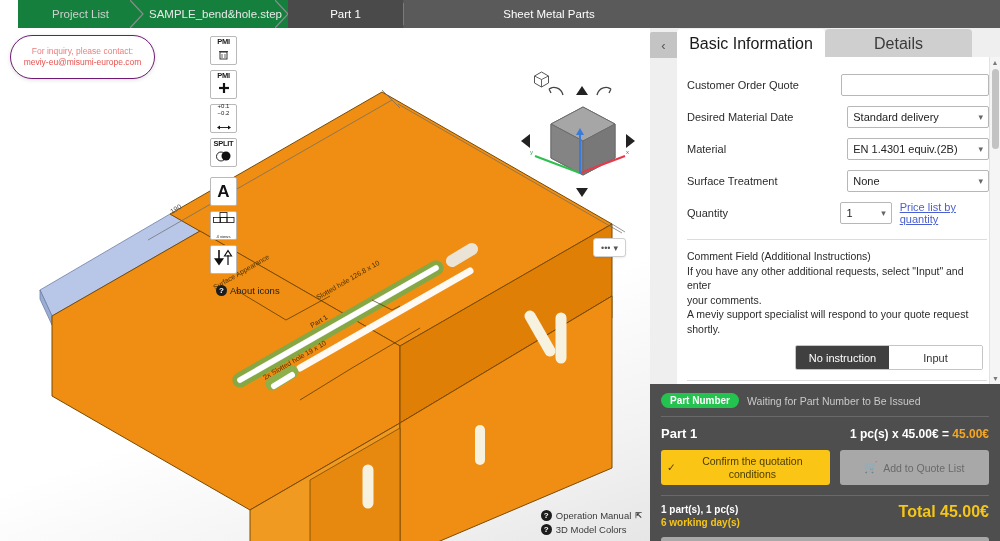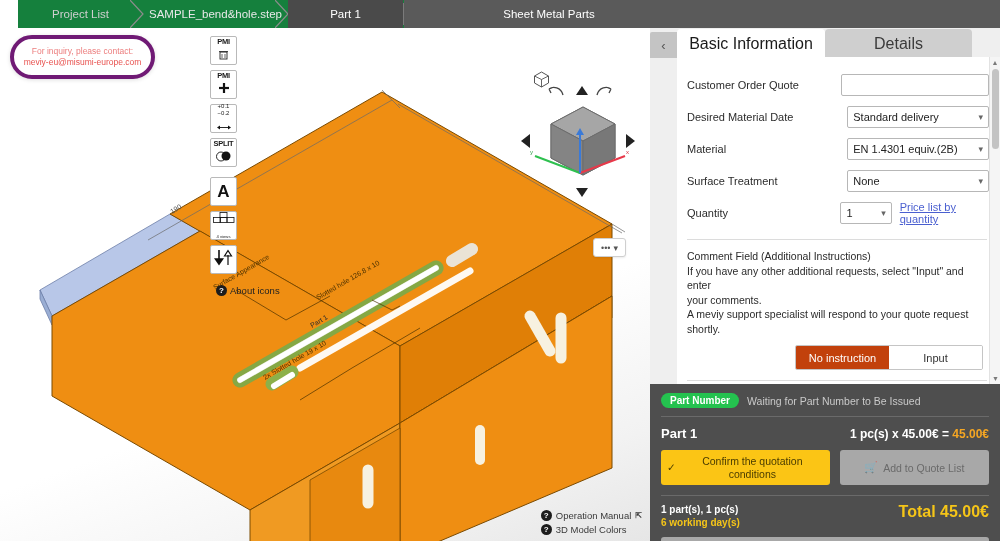--- a/index.html
+++ b/index.html
@@ -44,21 +44,21 @@
   }
   .viewport-grad {
     position: absolute; inset: 0;
     background: linear-gradient(160deg, #ffffff 0%, #ffffff 62%, #f2f2f2 85%, #e6e6e6 100%);
   }
 
   
   .contact-pill {
     position: absolute; top: 7px; left: 10px;
     width: 145px; height: 44px; border-radius: 22px;
-    background: #ffffff; border: 4px solid #701a75;
+    background: #ffffff; border: 1px solid #701a75;
     box-shadow: 0 1px 4px rgba(0,0,0,0.13);
     display: flex; flex-direction: column; align-items: center; justify-content: center;
     line-height: 1.35; z-index: 6;
   }
   .contact-l1 { font-size: 8.5px; color: #ec7e7e; }
   .contact-l2 { font-size: 8.5px; color: #e8524f; }
 
   
   .toolbar {
     position: absolute; top: 8px; left: 210px;
@@ -158,21 +158,21 @@
   .comment-block { padding-right: 4px; }
   .comment-line { font-size: 10.5px; color: #2b2b2b; line-height: 14.5px; }
   .seg-wrap { display: flex; justify-content: flex-end; margin-top: 9px; padding-right: 2px; }
   .seg {
     display: flex; border: 1px solid #c5c5c5; border-radius: 2px; overflow: hidden;
   }
   .seg-btn {
     width: 93px; height: 23px; display: flex; align-items: center; justify-content: center;
     font-size: 11px; cursor: pointer; background: #fff; color: #333;
   }
-  .seg-btn.on { background: #c2410c; color: #fff; }
+  .seg-btn.on { background: #404040; color: #fff; }
 
   .scrollbar {
     position: absolute; right: 0; top: 0; width: 11px; height: 327px;
     background: #f5f5f5; border-left: 1px solid #e2e2e2;
   }
   .sb-arrow { height: 11px; display: flex; align-items: center; justify-content: center;
     font-size: 7px; color: #7a7a7a; cursor: pointer; }
   .sb-thumb {
     position: absolute; top: 12px; left: 2px; width: 7px; height: 80px;
     background: #c3c3c3; border-radius: 4px; cursor: pointer;

